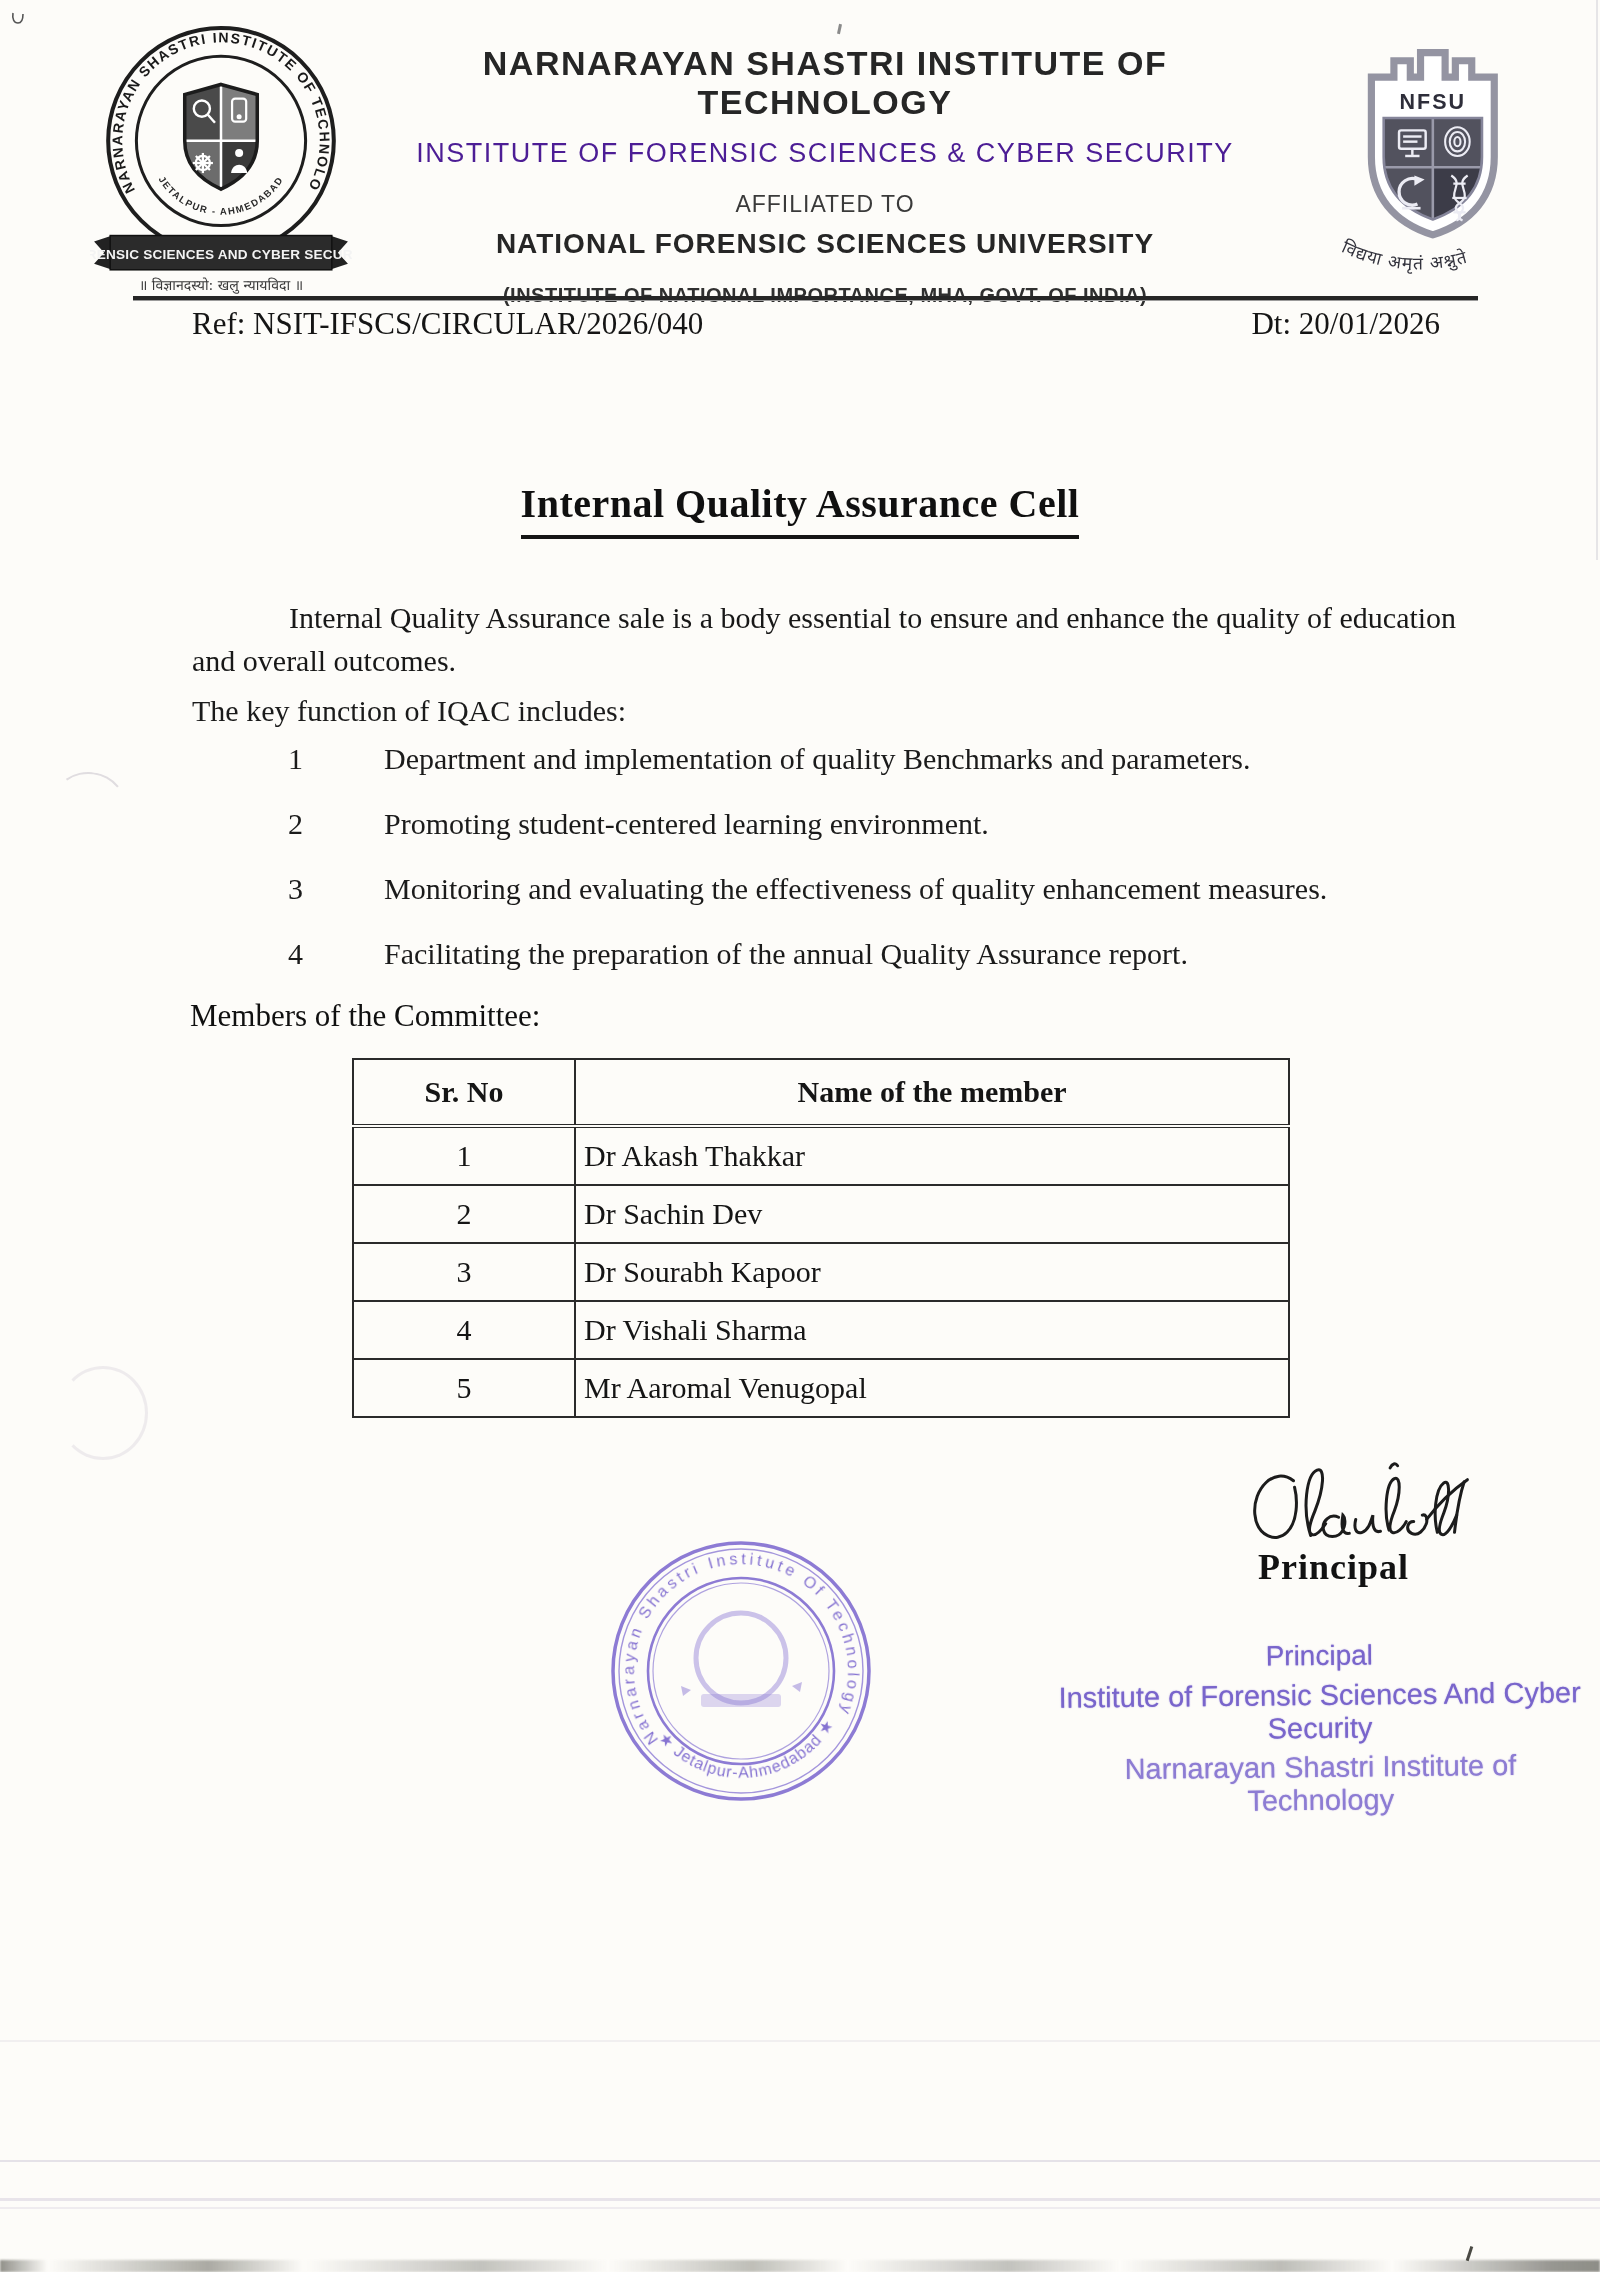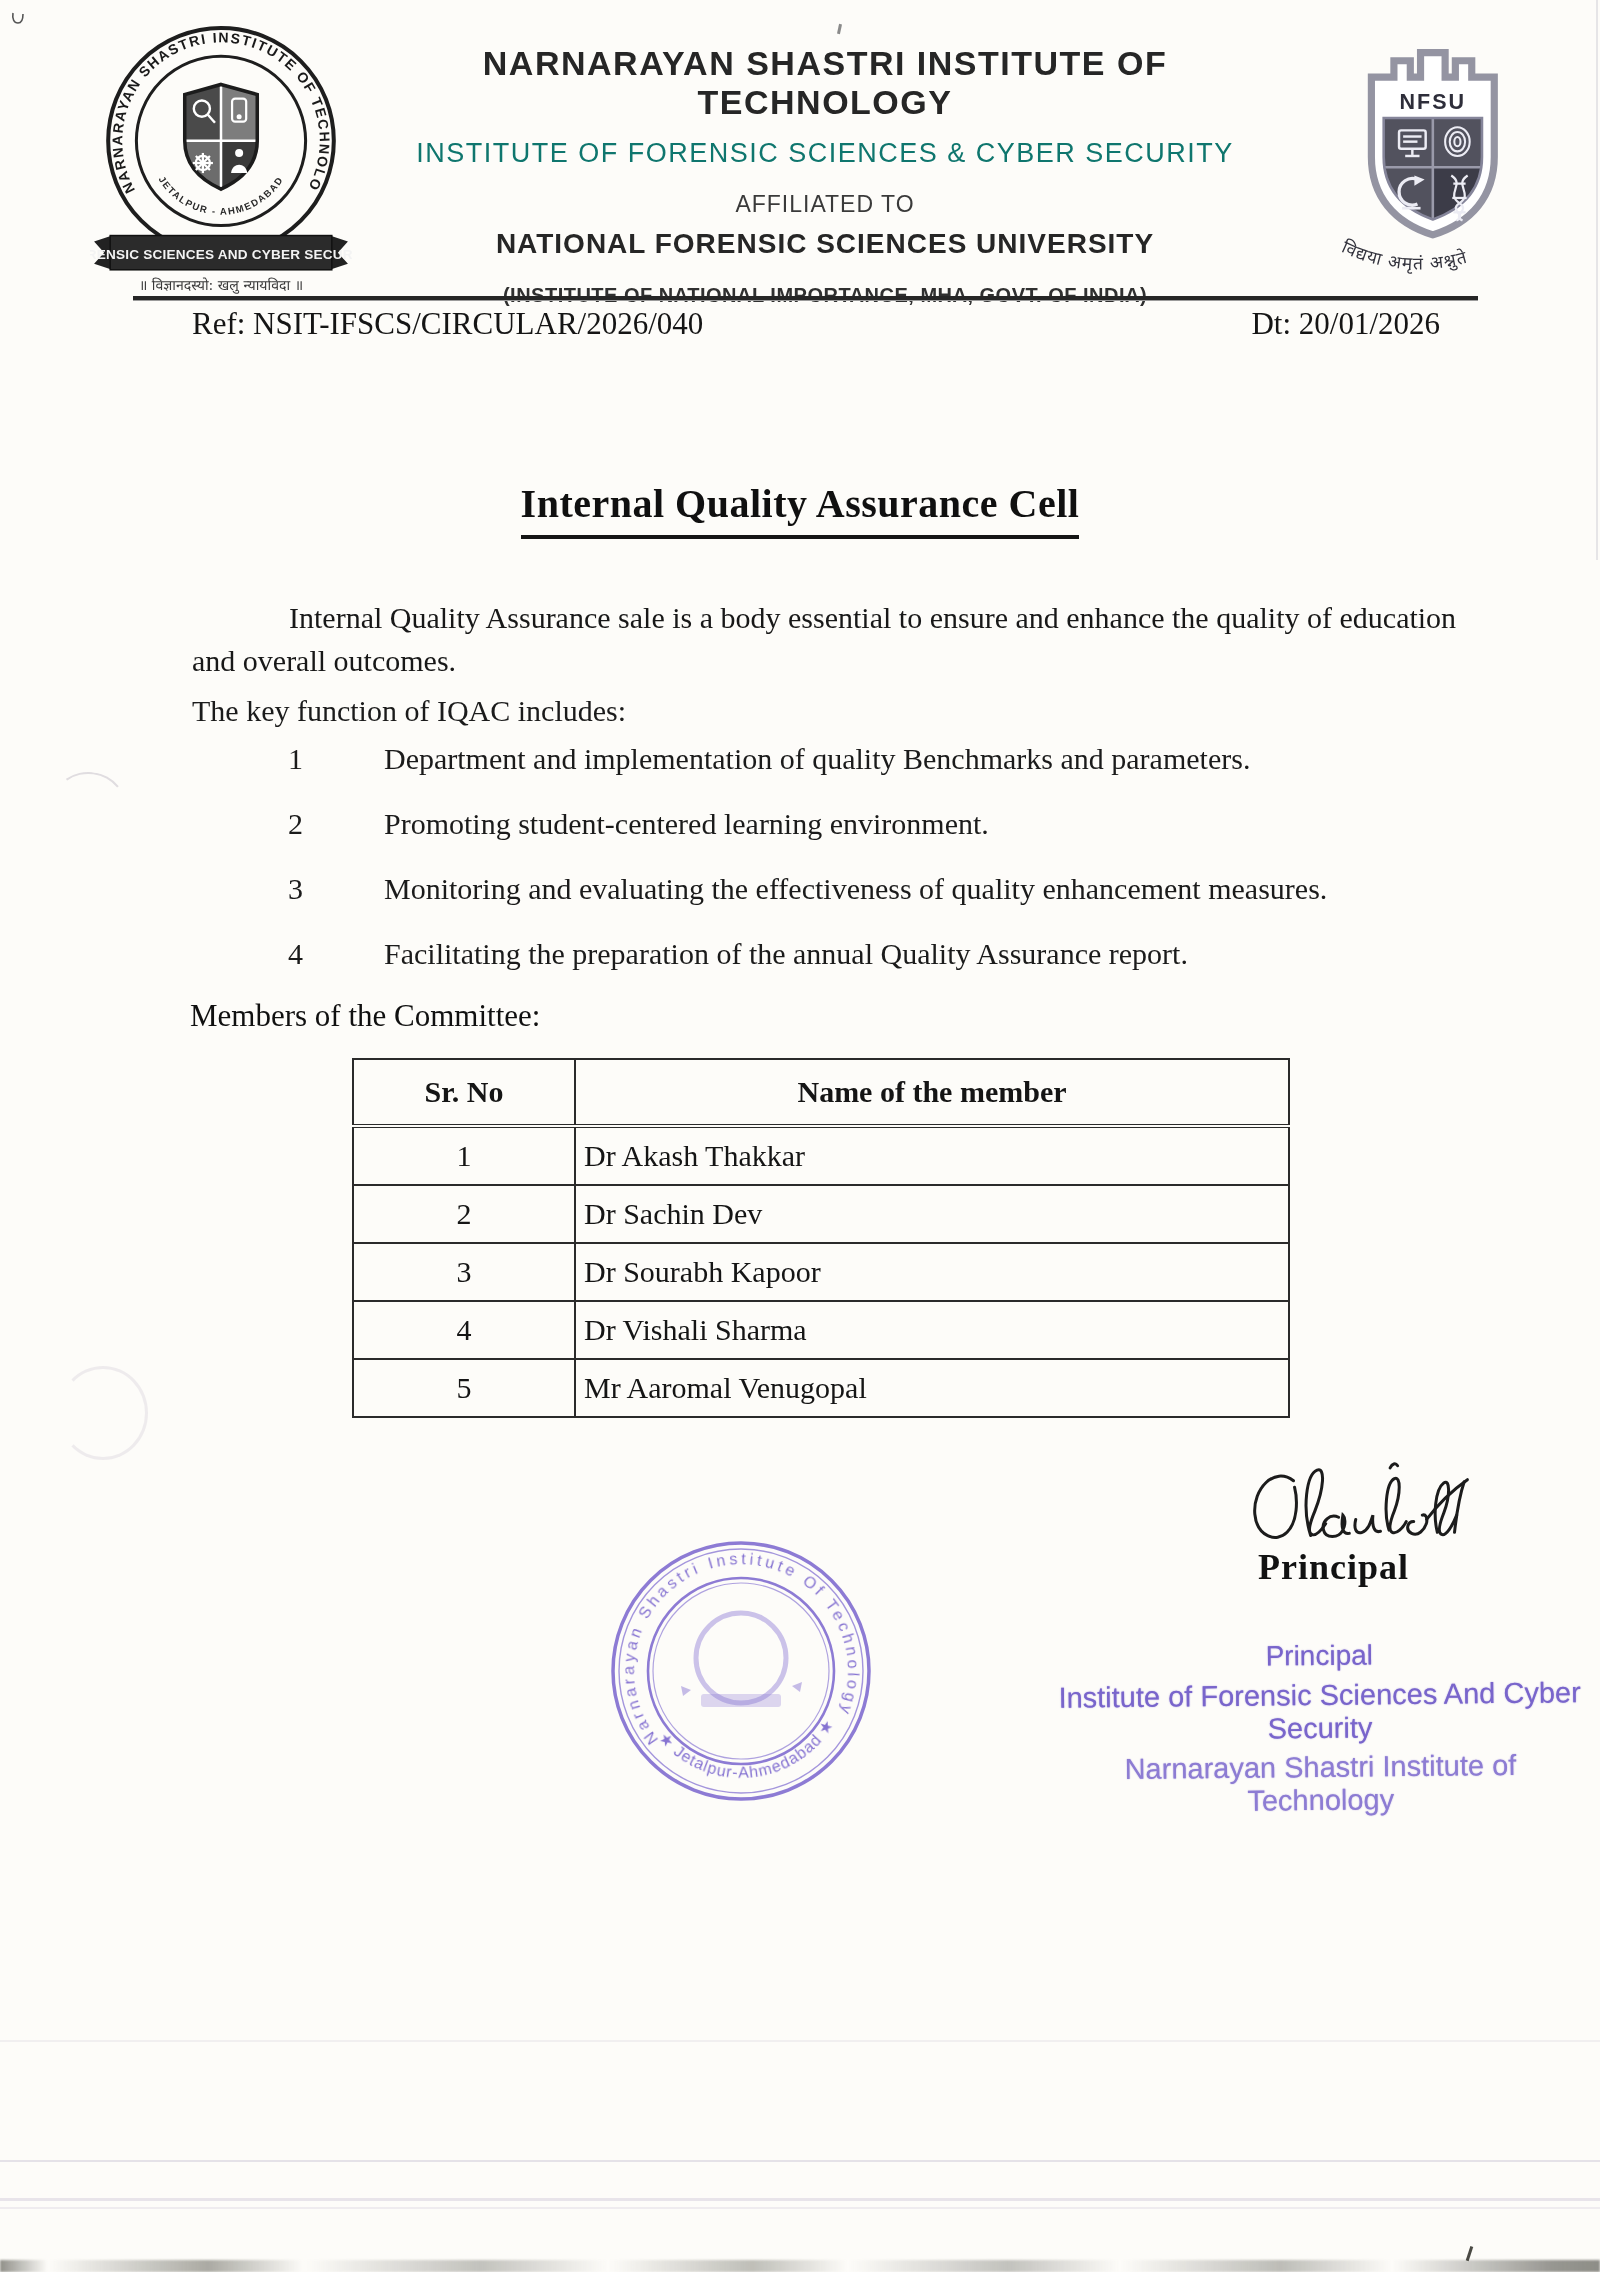--- a/index.html
+++ b/index.html
@@ -14,21 +14,21 @@
   }
   
   .logo-left{position:absolute;left:90px;top:22px;width:262px;height:276px;}
   .logo-right{position:absolute;left:1312px;top:34px;width:256px;height:246px;}
   .head-text{
     position:absolute;left:352px;top:44px;width:946px;
     text-align:center;color:#262626;
     font-family:"Liberation Sans","DejaVu Sans",sans-serif;
   }
   .ht-1{font-size:34px;font-weight:bold;letter-spacing:1.5px;}
-  .ht-2{font-size:27px;margin-top:16px;letter-spacing:1.5px;color:#0f766e;}
+  .ht-2{font-size:27px;margin-top:16px;letter-spacing:1.5px;color:#4c1d95;}
   .ht-3{font-size:23px;margin-top:22px;letter-spacing:1px;color:#3a3a3a;}
   .ht-4{font-size:28px;font-weight:bold;margin-top:10px;letter-spacing:1px;}
   .ht-5{font-size:20px;font-weight:bold;margin-top:24px;letter-spacing:.5px;color:#303030;}
   .rule{
     position:absolute;left:133px;top:296px;width:1345px;height:4px;
     background:#262626;border-bottom:1px solid #9b9b9b;
   }
   .refrow{
     position:absolute;left:192px;top:306px;width:1248px;
     display:flex;justify-content:space-between;

